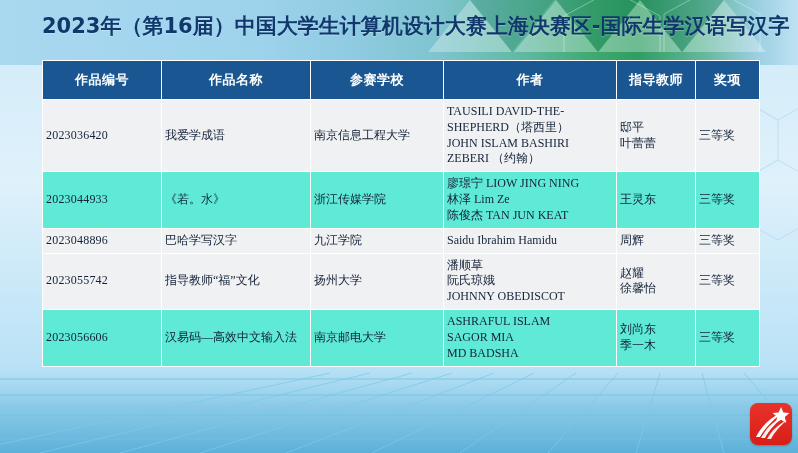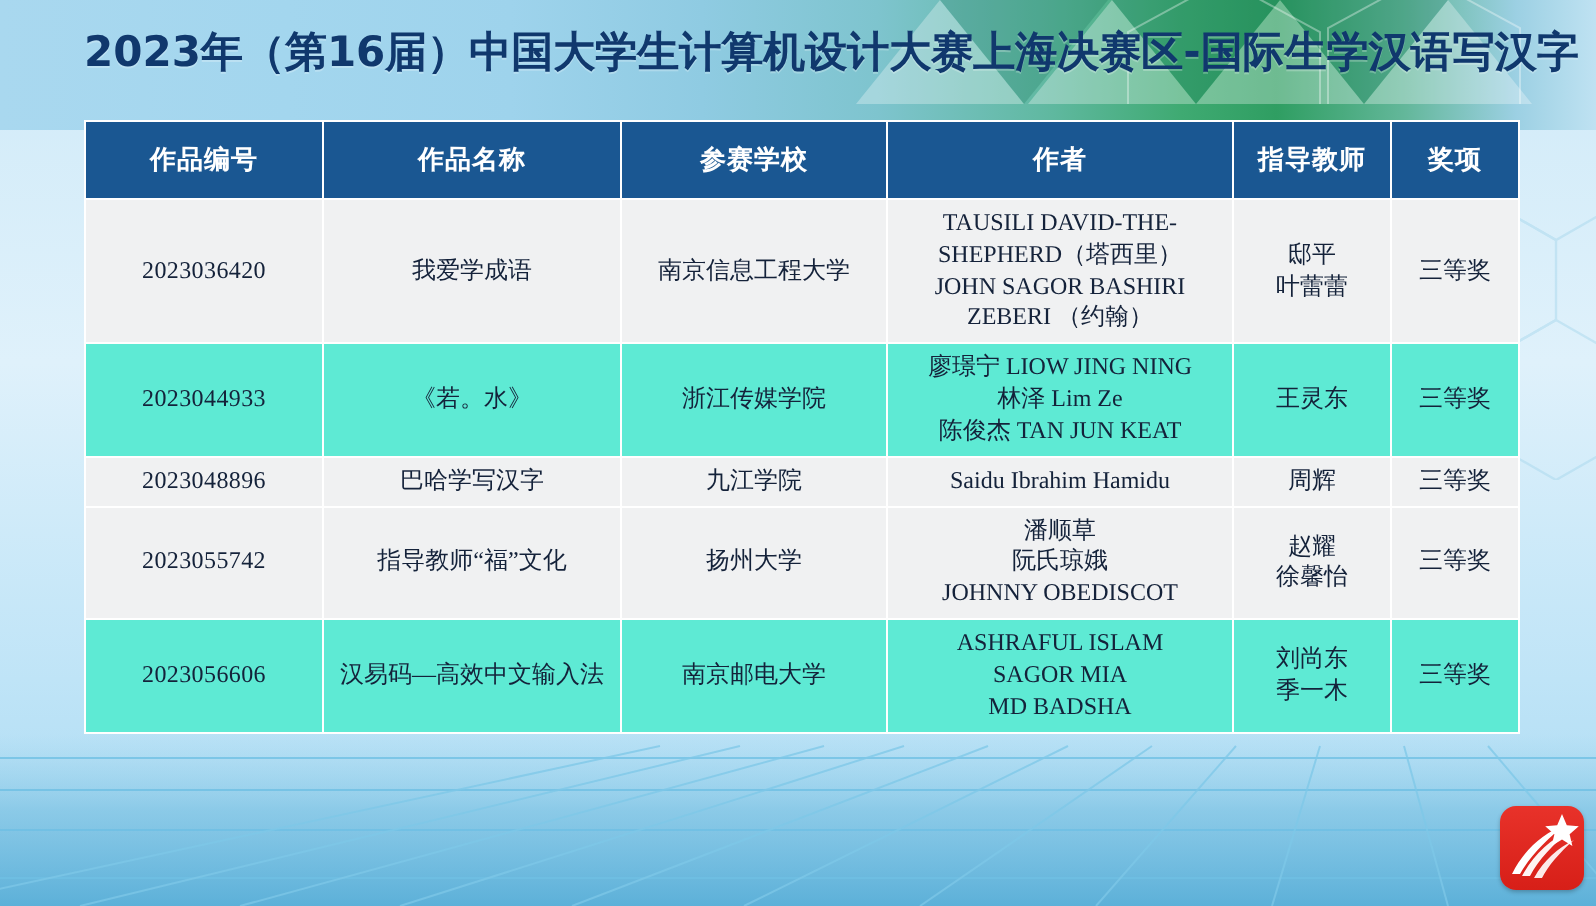--- a/index.html
+++ b/index.html
@@ -111,21 +111,20 @@
     color: #ffffff;
     font-weight: bold;
     font-size: 13px;
     height: 34px;
     padding: 2px 3px;
     vertical-align: middle;
     font-family: "DejaVu Sans", "Liberation Sans", sans-serif;
     letter-spacing: .5px;
   }
   table.awards td {
-    text-align: center;
     vertical-align: middle;
     font-size: 12px;
     color: #14223a;
     padding: 4px 3px;
     line-height: 1.32;
   }
   tr.row-odd td { background: #f0f1f2; }
   tr.row-even td { background: #5eead4; }
 
   td.c-id    { font-family: "Liberation Serif", "DejaVu Serif", serif; font-size: 12.5px; letter-spacing: .2px; }
@@ -268,21 +267,21 @@
         </tr>
       </thead>
       <tbody id="awards-tbody">
           <tr class="row-odd">
             <td class="c-id">2023036420</td>
             <td class="c-title">我爱学成语</td>
             <td class="c-school">南京信息工程大学</td>
             <td class="c-author">
               <div class="author-line">TAUSILI DAVID-THE-</div>
               <div class="author-line">SHEPHERD（塔西里）</div>
-              <div class="author-line">JOHN SAGOR BASHIRI</div>
+              <div class="author-line">JOHN ISLAM BASHIRI</div>
               <div class="author-line">ZEBERI （约翰）</div>
             </td>
             <td class="c-teacher">
               <div class="author-line">邸平</div>
               <div class="author-line">叶蕾蕾</div>
             </td>
             <td class="c-award">三等奖</td>
           </tr>
           <tr class="row-even">
             <td class="c-id">2023044933</td>

